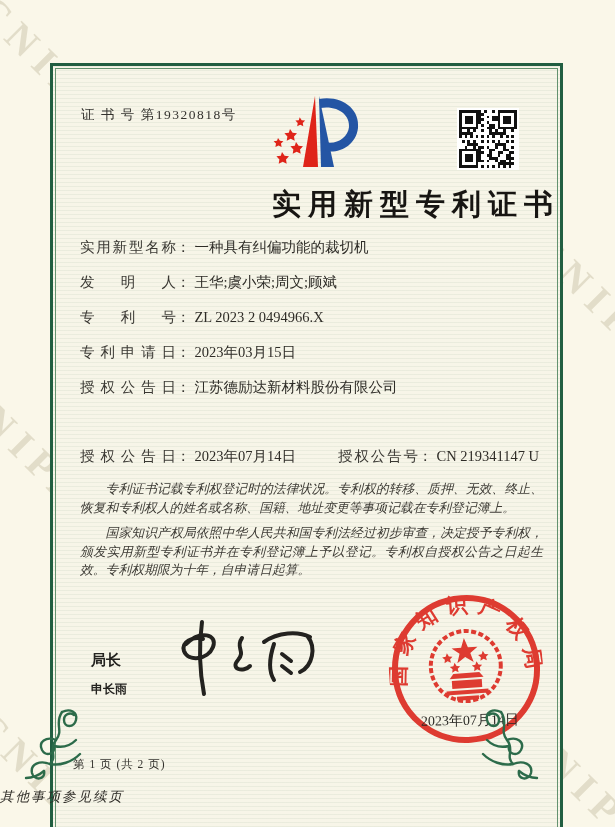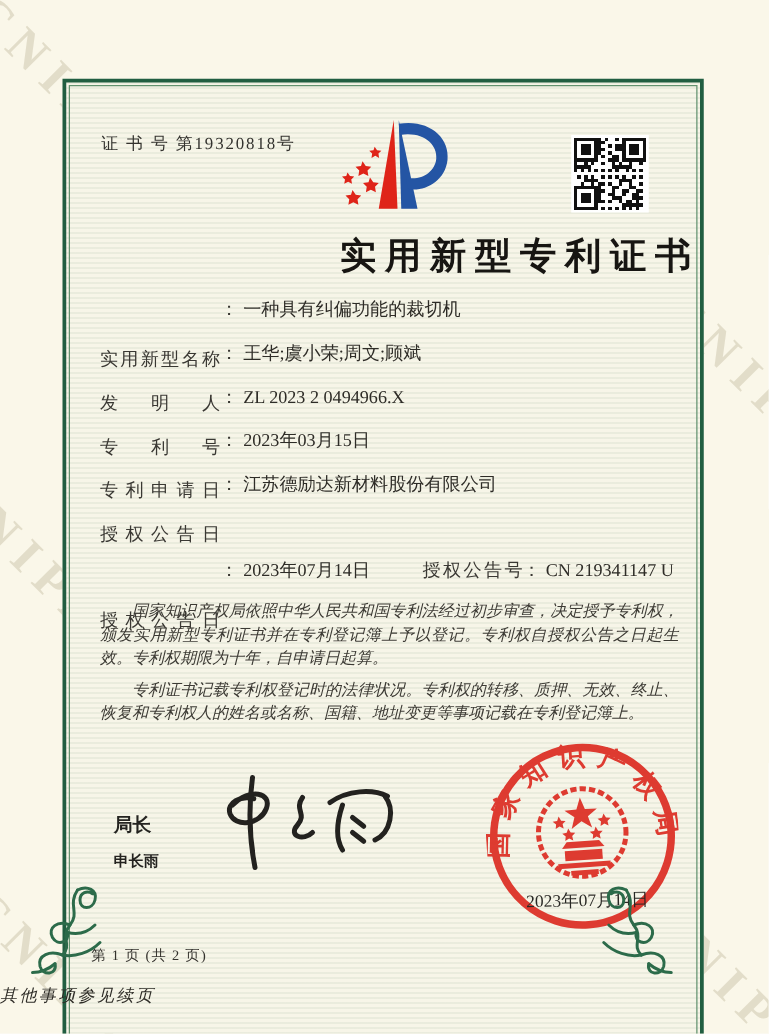--- a/index.html
+++ b/index.html
@@ -23,21 +23,21 @@
   .certno{position:absolute;left:28px;top:40px;font-size:13.5px;letter-spacing:1.5px;color:#33322e;}
 
   .logo{position:absolute;left:217px;top:27px;width:90px;height:84px;}
   .qr{position:absolute;left:404px;top:42px;width:58px;height:58px;background:#fff;padding:2px;}
 
   .title{position:absolute;left:0;top:119px;width:507px;text-align:right;
          font-size:29px;font-weight:bold;letter-spacing:7px;color:#171512;}
 
   .row{position:absolute;left:27px;font-size:14.5px;color:#33312c;white-space:nowrap;}
   .row .lbl{display:inline-block;width:96px;text-align:justify;text-align-last:justify;
-            vertical-align:top;color:#3a3833;margin-top:40px;}
+            vertical-align:top;color:#3a3833;}
   .row .colon{display:inline-block;margin-right:4px;color:#3a3833;}
   .row .val{color:#2e2c27;}
   .row .lbl2{display:inline-block;width:80px;text-align:justify;text-align-last:justify;
              margin-left:42px;color:#3a3833;}
 
   .paras{position:absolute;left:27px;top:414px;width:463px;font-size:12.8px;line-height:18.5px;
          color:#3c3a34;text-align:justify;font-style:italic;}
   .paras p{margin:0 0 7px 0;text-indent:2em;}
 
   .sig-title{position:absolute;left:38px;top:585px;font-size:15px;font-weight:600;color:#242320;}
@@ -237,22 +237,22 @@
       <span class="lbl">专利申请日</span><span class="colon">：</span><span class="val">2023年03月15日</span>
     </div>
     <div class="row" style="top:312px">
       <span class="lbl">授权公告日</span><span class="colon">：</span><span class="val">江苏德励达新材料股份有限公司</span>
     </div>
     <div class="row" style="top:381px">
       <span class="lbl">授权公告日</span><span class="colon">：</span><span class="val">2023年07月14日</span><span class="lbl2">授权公告号</span><span class="colon">：</span><span class="val">CN 219341147 U</span>
     </div>
 
     <div class="paras">
+      <p>专利证书记载专利权登记时的法律状况。专利权的转移、质押、无效、终止、恢复和专利权人的姓名或名称、国籍、地址变更等事项记载在专利登记簿上。</p>
       <p>国家知识产权局依照中华人民共和国专利法经过初步审查，决定授予专利权，颁发实用新型专利证书并在专利登记簿上予以登记。专利权自授权公告之日起生效。专利权期限为十年，自申请日起算。</p>
-      <p>专利证书记载专利权登记时的法律状况。专利权的转移、质押、无效、终止、恢复和专利权人的姓名或名称、国籍、地址变更等事项记载在专利登记簿上。</p>
     </div>
 
     <div class="sig-title">局长</div>
     <div class="sig-name">申长雨</div>
     <div class="sig-script">
       <svg viewBox="0 0 180 90" width="180" height="90" fill="none" stroke="#23221f" stroke-width="4" stroke-linecap="round">
         <path d="M28,30 C42,16 60,20 55,33 C50,46 30,48 26,37 C23,28 35,22 45,25"></path>
         <path d="M44,8 C41,30 41,54 46,80"></path>
         <path d="M84,24 C77,34 88,37 80,46 C72,55 85,59 92,52"></path>
         <path d="M106,28 C120,18 140,17 152,23"></path>

